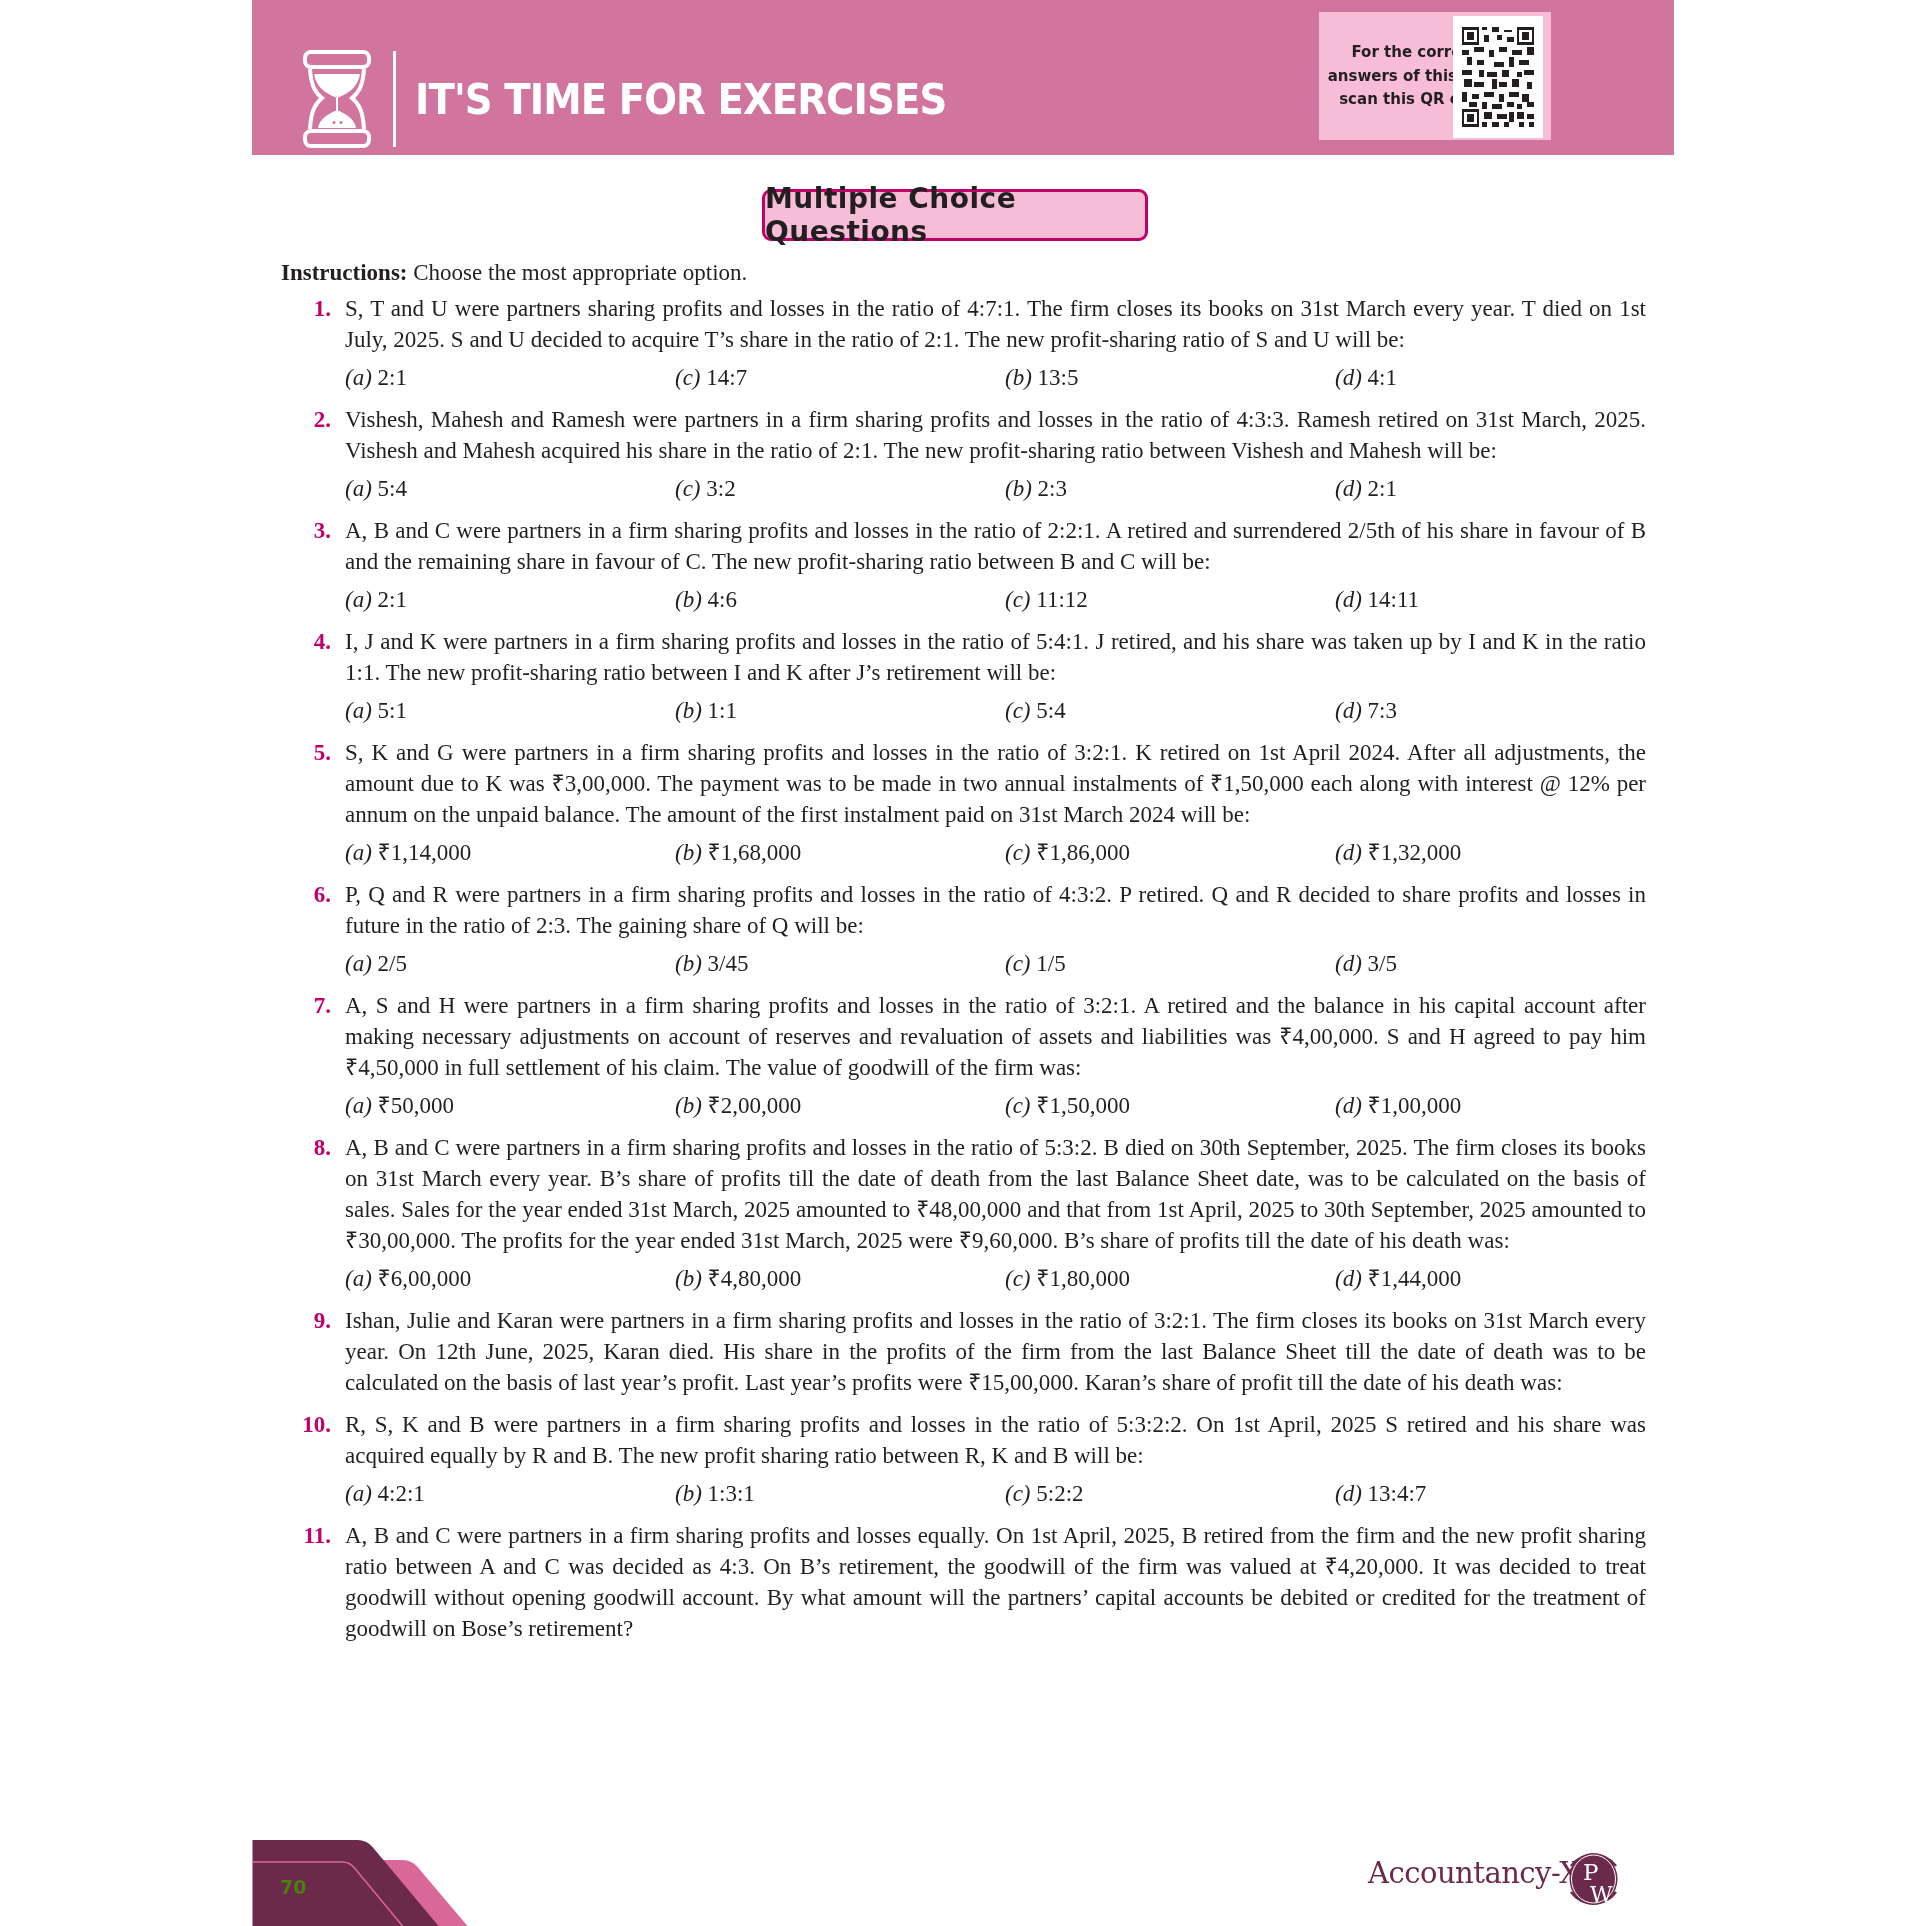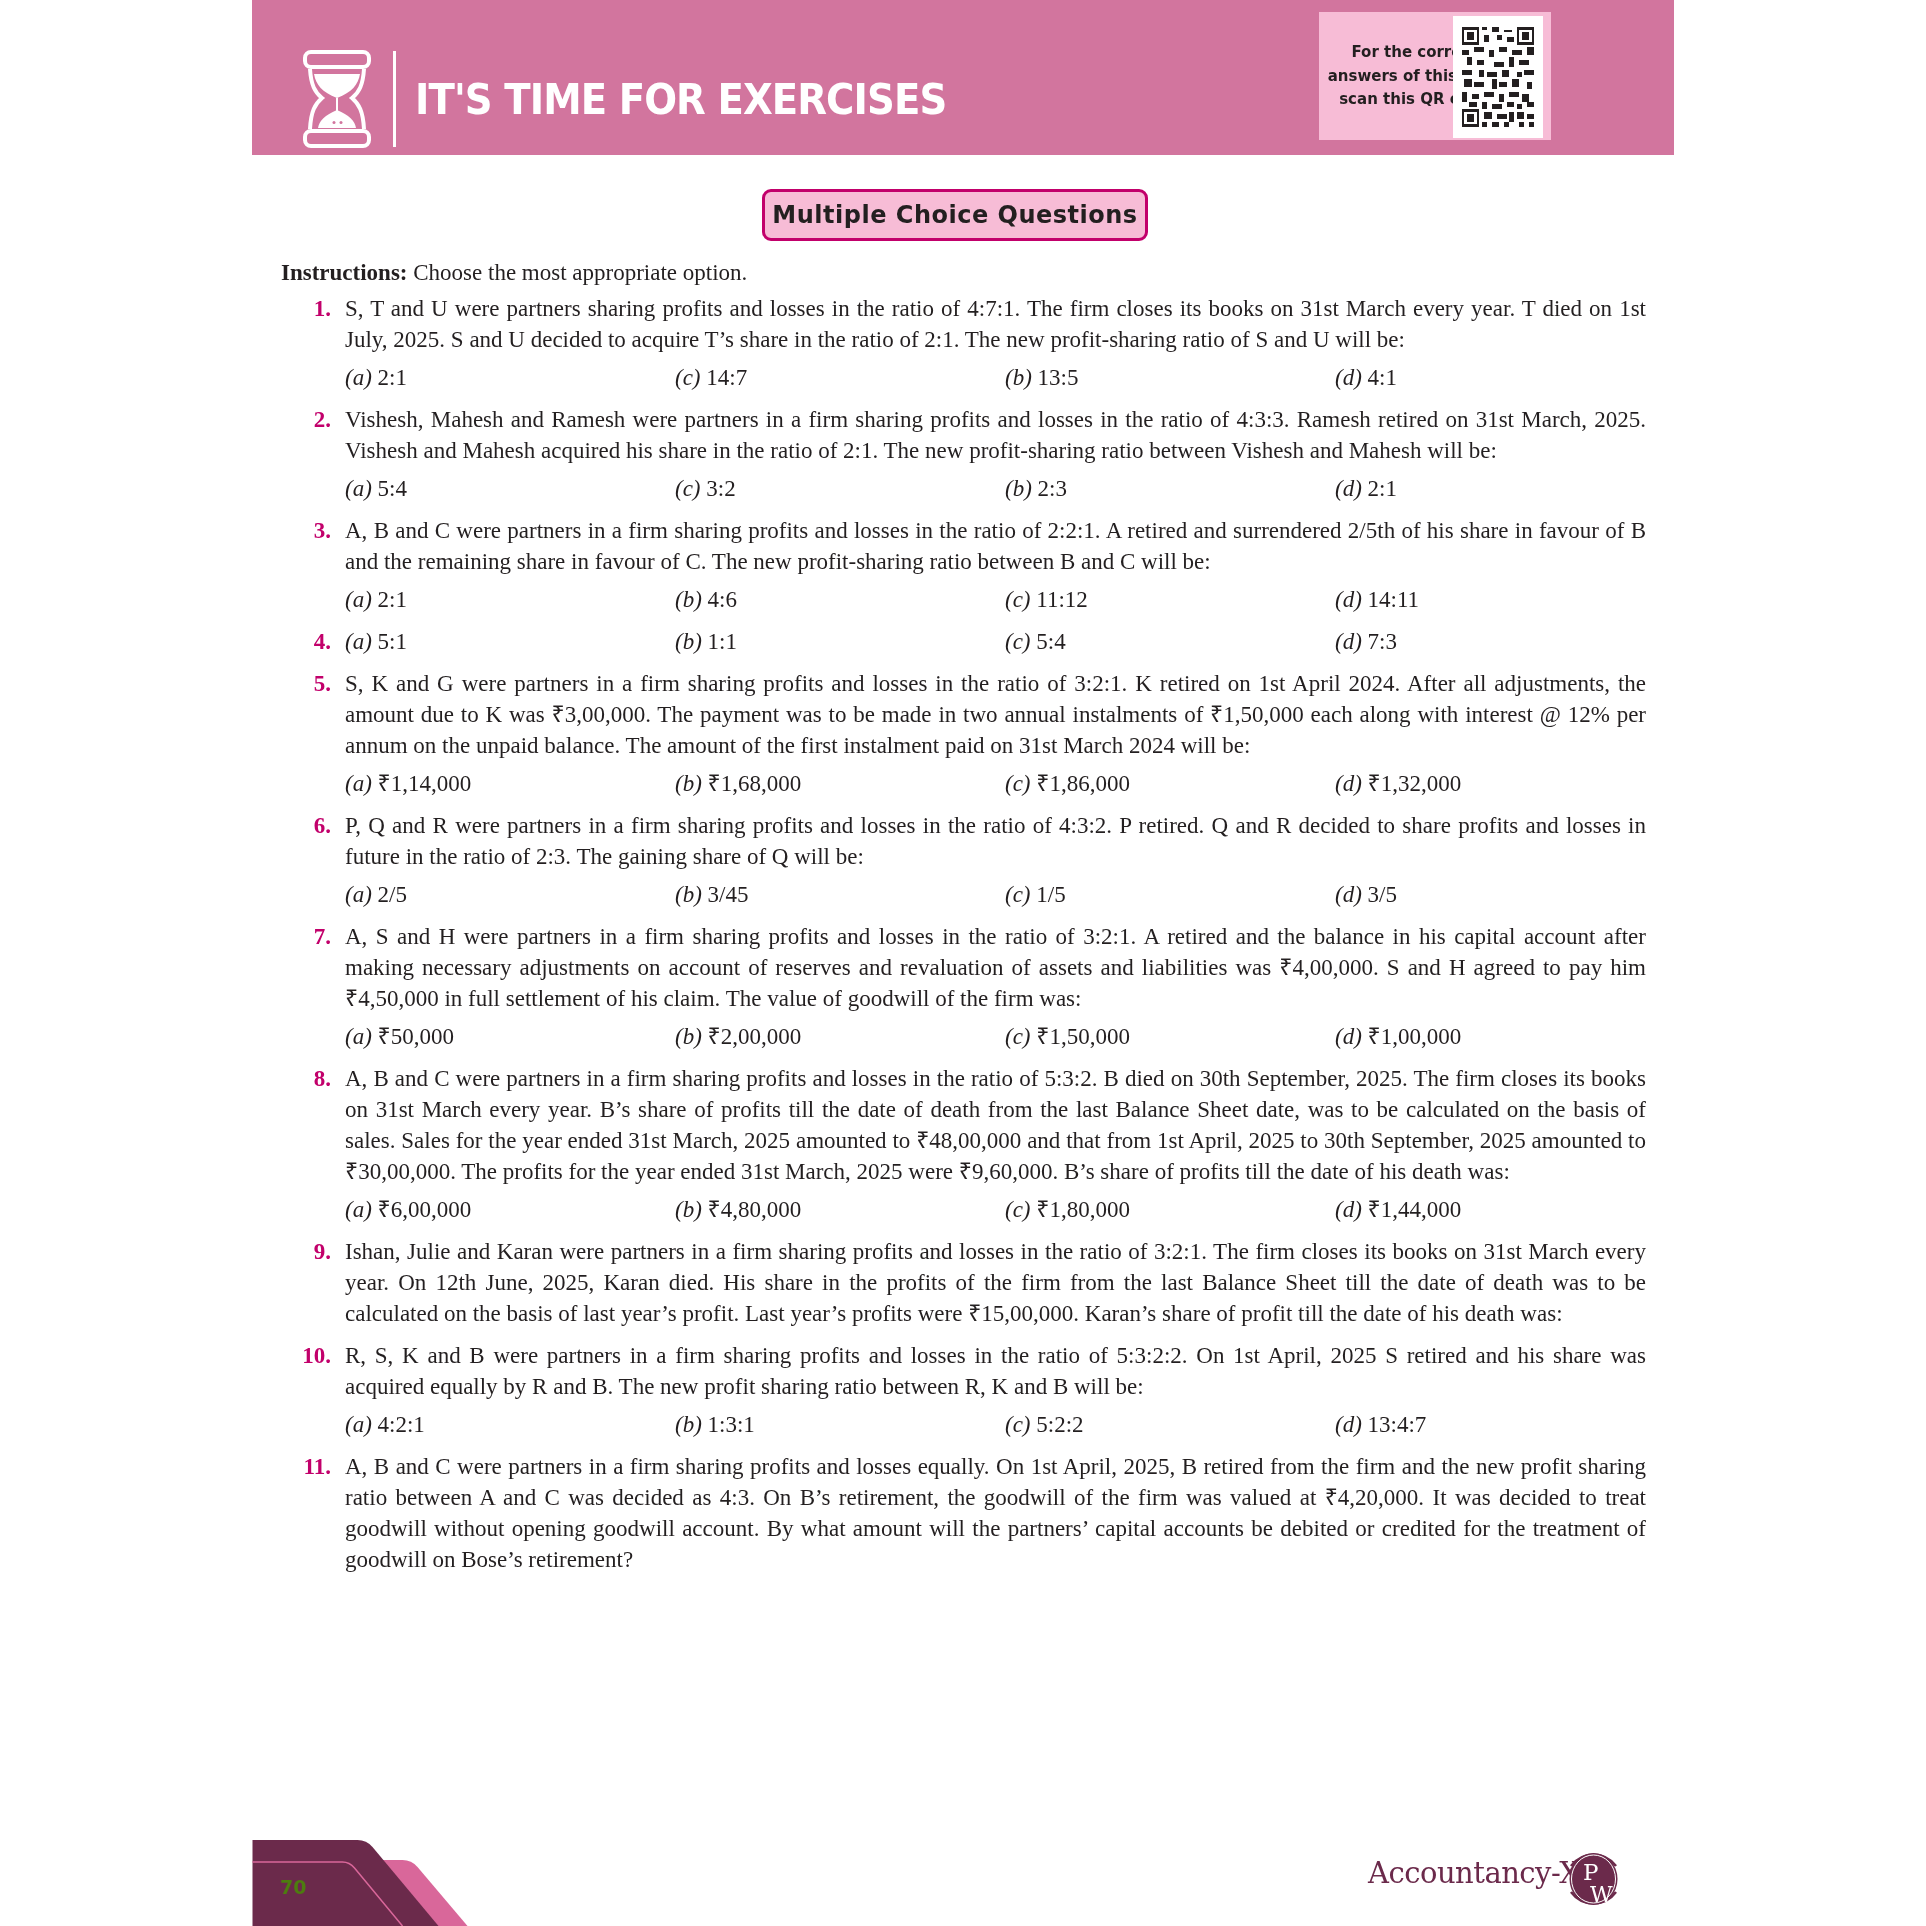--- a/index.html
+++ b/index.html
@@ -10,21 +10,21 @@
     .header { position: absolute; left: 0; top: 0; width: 1422px; height: 155px; background: #d2759e; }
     .hourglass { position: absolute; left: 50px; top: 50px; width: 70px; height: 98px; }
     .vbar { position: absolute; left: 141px; top: 51px; width: 3px; height: 96px; background: #fff; }
     .header-title { position: absolute; left: 163px; top: 75px; font-family: "DejaVu Sans", sans-serif; font-weight: bold; font-size: 42px; color: #fff; letter-spacing: -1px; white-space: nowrap; transform: scaleX(0.92); transform-origin: left center; }
     .qr-panel { position: absolute; left: 1067px; top: 12px; width: 232px; height: 128px; background: #f7bcd6; }
     .qr-text { position: absolute; left: 0; top: 29px; width: 191px; text-align: center; font-family: "DejaVu Sans", sans-serif; font-weight: bold; font-size: 15px; line-height: 23.6px; color: #231f20; }
     .qr-box { position: absolute; left: 1201px; top: 15.5px; width: 90px; height: 122px; background: #fff; }
     .qr-box svg { position: absolute; left: 9px; top: 11px; }
 
     
-    .mcq-badge { position: absolute; left: 510px; top: 189px; width: 386px; height: 52px; box-sizing: border-box; background: #f7bcd6; border: 3.5px solid #c2006b; border-radius: 9px; display: flex; align-items: center; justify-content: center; font-family: "DejaVu Sans", sans-serif; font-weight: bold; font-size: 24px; color: #231f20; letter-spacing: 0.5px; }
+    .mcq-badge { position: absolute; left: 510px; top: 189px; width: 386px; height: 52px; box-sizing: border-box; background: #f7bcd6; border: 3.5px solid #c2006b; border-radius: 9px; display: flex; align-items: center; justify-content: center; font-family: "DejaVu Sans", sans-serif; font-weight: bold; font-size: 28px; color: #231f20; letter-spacing: 0.5px; }
 
     
     .text { font-family: "Liberation Serif", serif; color: #231f20; font-size: 23px; }
     .instructions { position: absolute; left: 29px; top: 260px; white-space: nowrap; }
     .instructions b { font-weight: bold; }
     .questions { position: absolute; left: 0; top: 293px; width: 1422px; }
     .q { position: relative; margin-bottom: 11px; }
     .q-num { position: absolute; left: 29px; width: 50px; text-align: right; color: #c2006b; font-weight: bold; line-height: 31px; }
     .q-text { margin-left: 93px; width: 1301px; line-height: 31px; text-align: justify; }
     .options { margin-left: 93px; display: flex; line-height: 31px; margin-top: 7px; align-items: flex-end; }
@@ -169,20 +169,21 @@
       <div class="options">
         <div class="opt"><i>(a)</i> <span>2:1</span></div>
         <div class="opt"><i>(b)</i> <span>4:6</span></div>
         <div class="opt"><i>(c)</i> <span>11:12</span></div>
         <div class="opt"><i>(d)</i> <span>14:11</span></div>
       </div>
     </div>
 
     <div class="q">
       <div class="q-num">4.</div>
+      <div class="q-text">I, J and K were partners in a firm sharing profits and losses in the ratio of 5:4:1. J retired, and his share was taken up by I and K in the ratio 1:1. The new profit-sharing ratio between I and K after J’s retirement will be:</div>
       <div class="options">
         <div class="opt"><i>(a)</i> <span>5:1</span></div>
         <div class="opt"><i>(b)</i> <span>1:1</span></div>
         <div class="opt"><i>(c)</i> <span>5:4</span></div>
         <div class="opt"><i>(d)</i> <span>7:3</span></div>
       </div>
     </div>
 
     <div class="q">
       <div class="q-num">5.</div>

